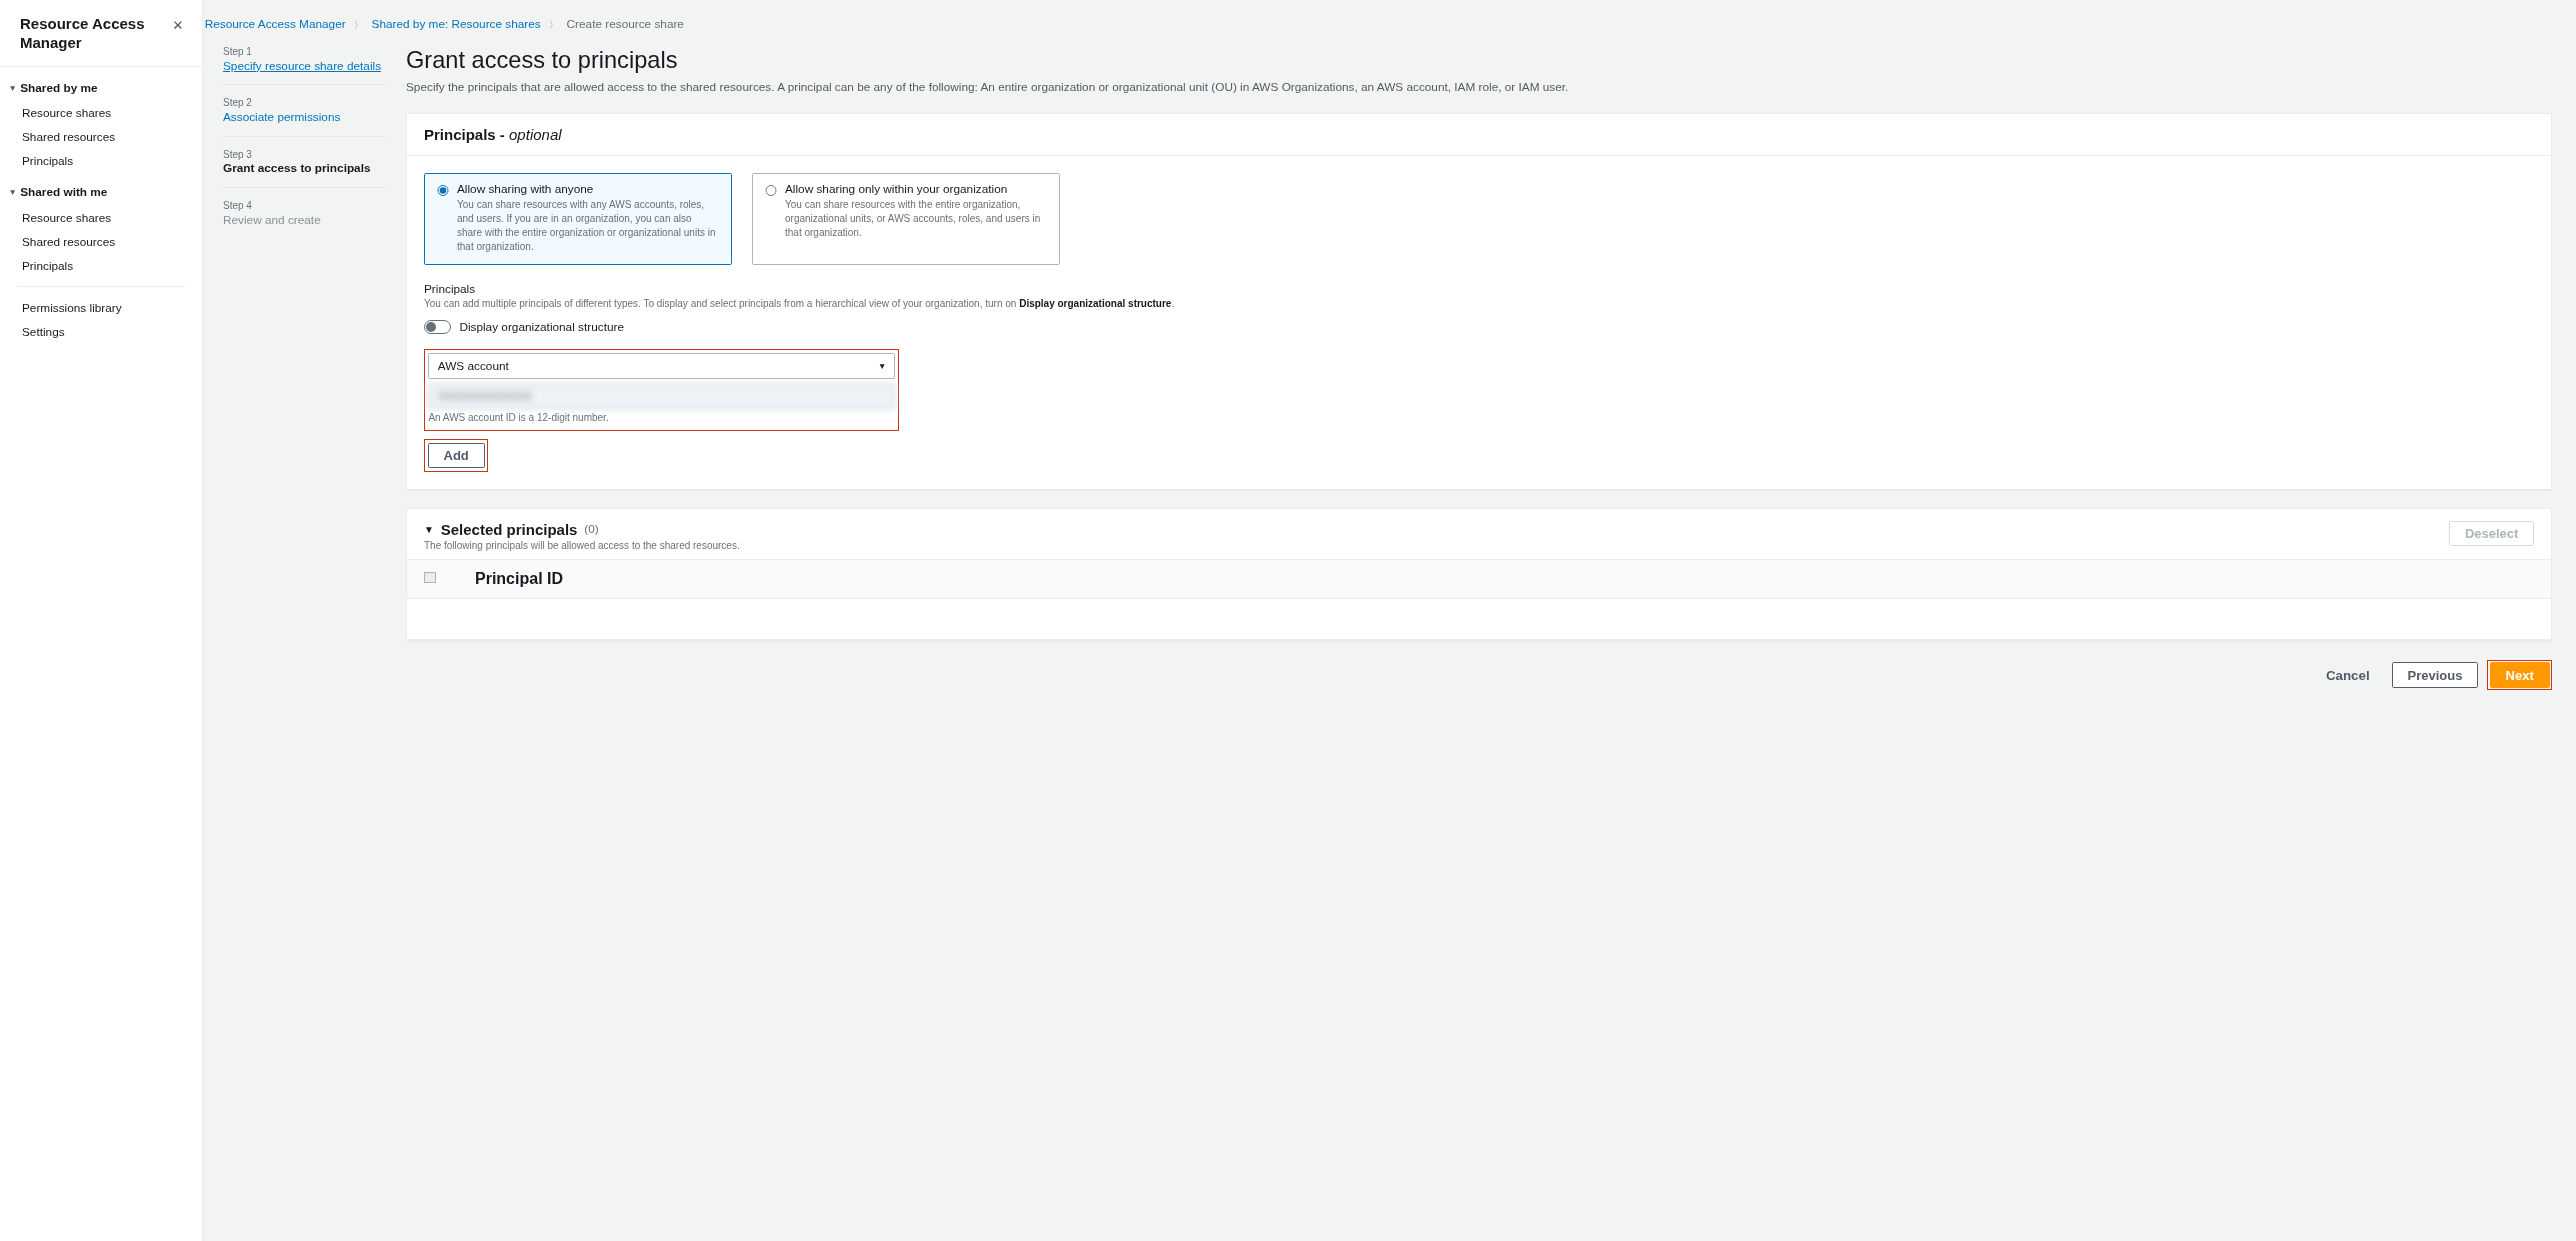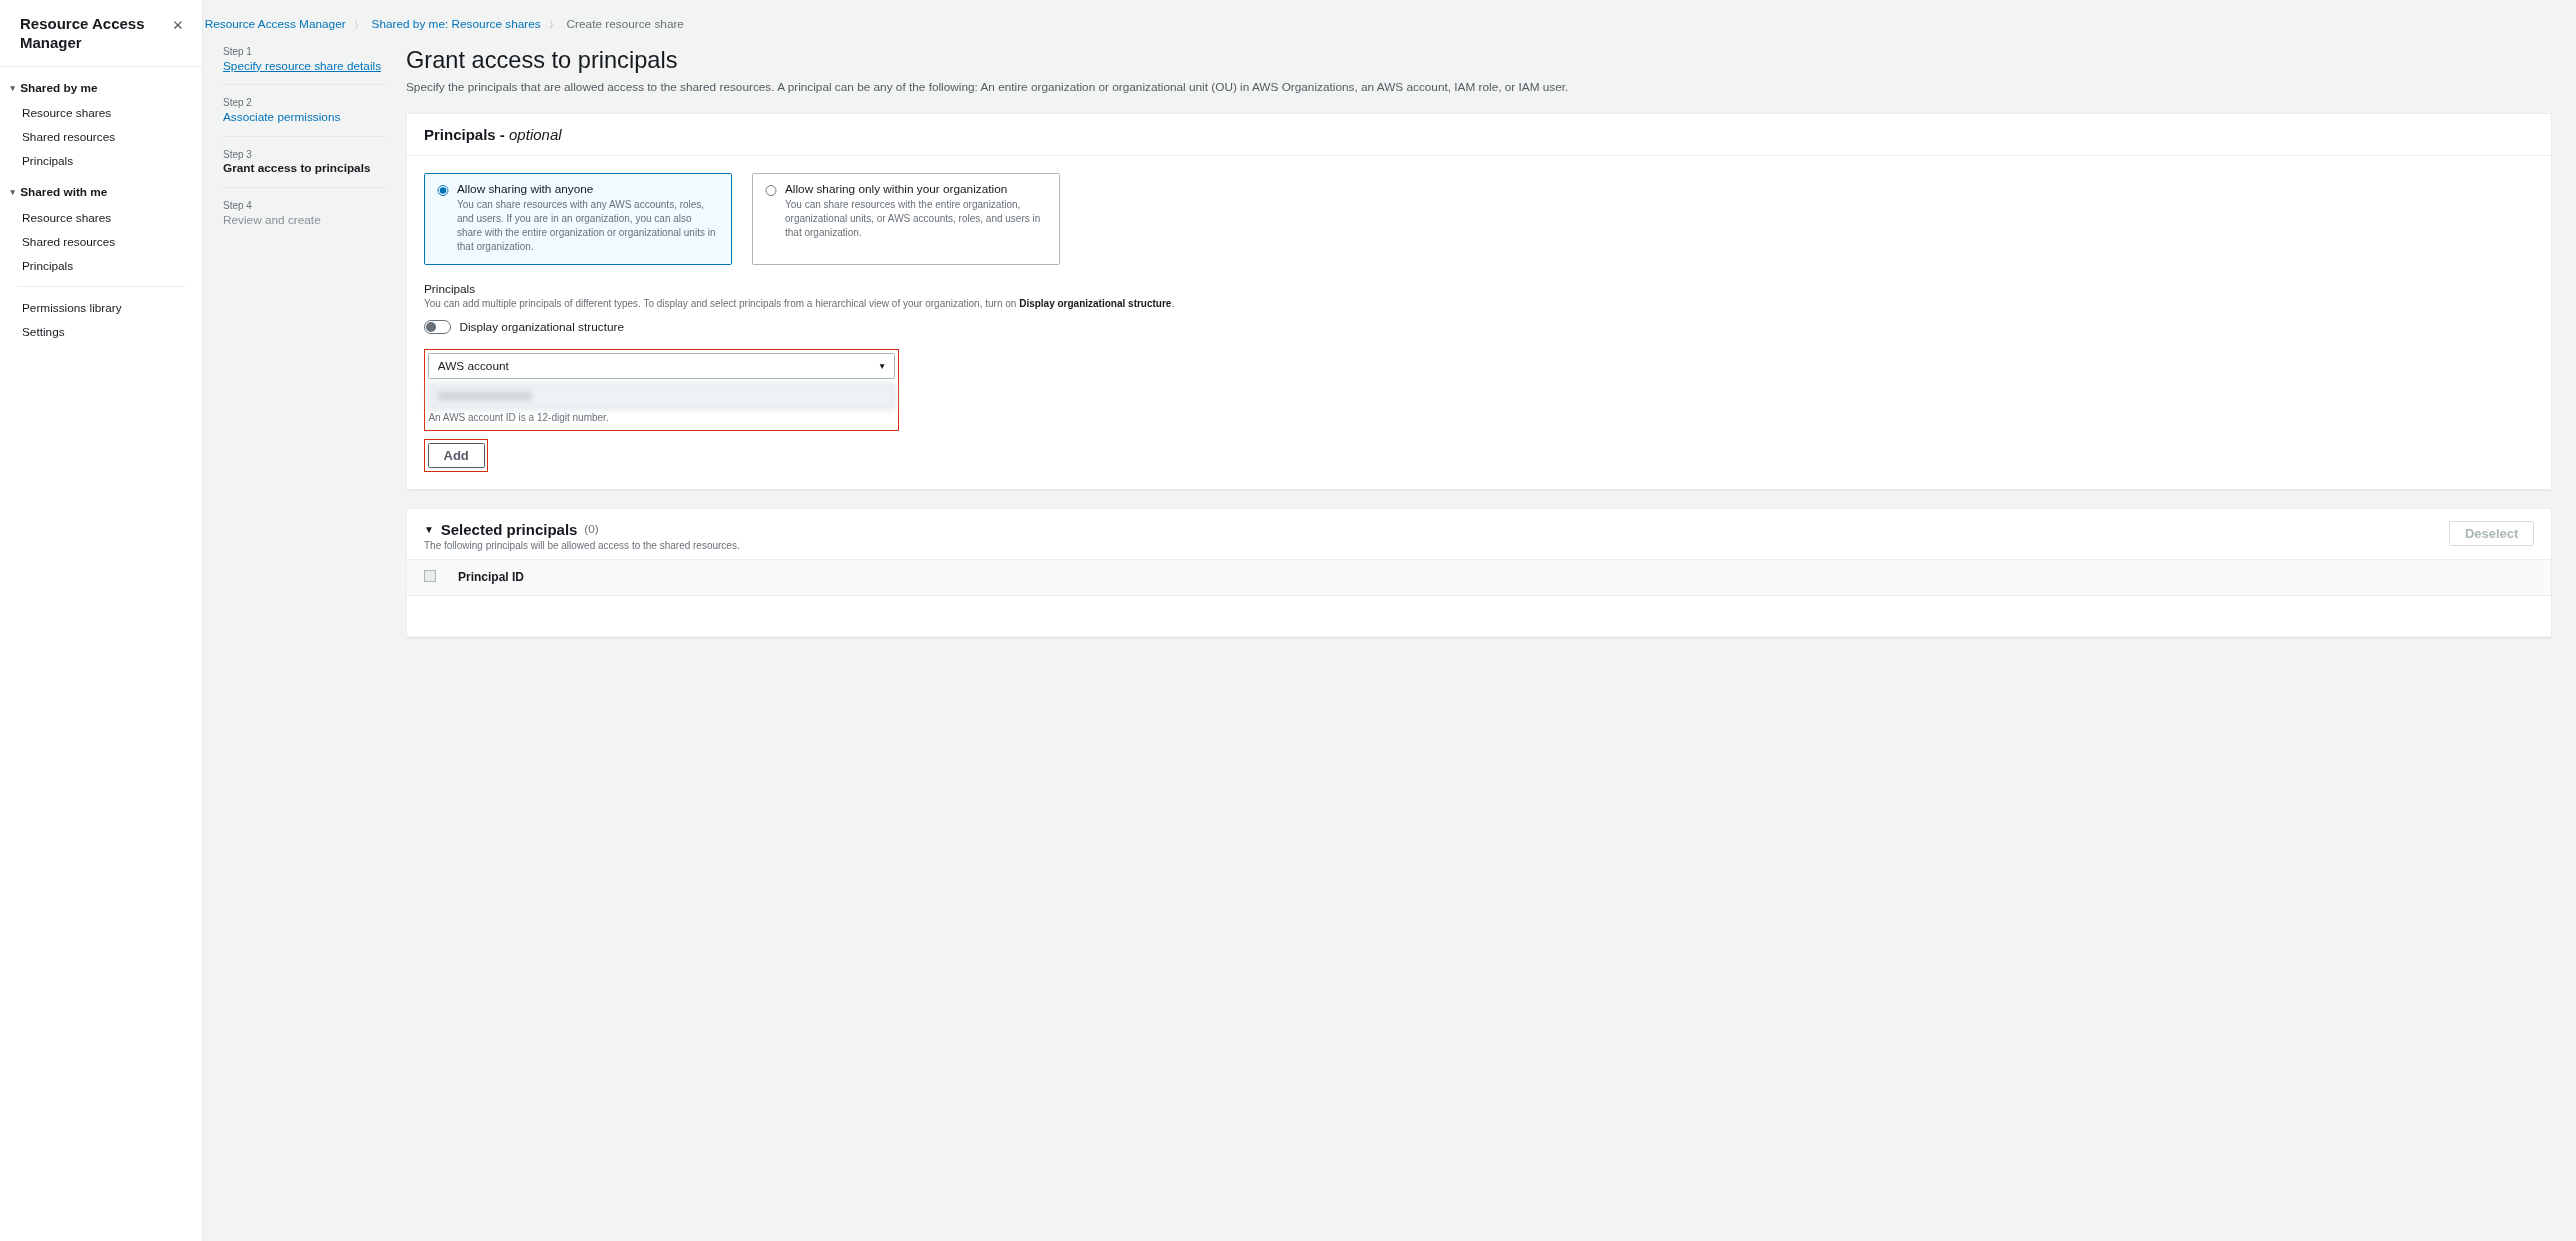--- a/index.html
+++ b/index.html
@@ -80,21 +80,21 @@
   .selected-header { display: flex; justify-content: space-between; align-items: flex-start; padding: 11.8px 17px 8.4px; }
   .selected-title-row { display:flex; align-items:center; gap:6.8px;}
   .sel-caret { font-size: 10px; cursor:pointer;}
   .selected-title { font-size: 15px; font-weight: 700; }
   .selected-count { color: #687078; font-weight: 400; }
   .selected-sub { font-size: 10px; color: #687078; margin-top: 1.7px; }
   
   .table-head { display: flex; align-items: center; padding: 10px 17px; border-top: 0.8px solid #eaeded; border-bottom: 0.8px solid #eaeded; background:#fafafa;}
   .th-check { width: 34px; }
   .th-check .cb { width:11.8px; height:11.8px; border:0.8px solid #aab7b8; background:#eaeded; display:inline-block;}
-  .th { font-weight: 700; font-size: 12px; }
+  .th { font-weight: 700; font-size: 16px; margin-left: 17px; }
   .th.id { flex: 0 0 507px; }
   .th.type { flex: 1; }
   .empty-row { height: 41px; border-bottom: 0.8px solid #eaeded; }
   
   .footer-actions { display: flex; justify-content: flex-end; gap: 8.4px; align-items: center; }
   .next-wrap { border: 1.7px solid #d13212; padding: 1.7px; }
 </style>
 </head>
 <body>
 
@@ -223,16 +223,23 @@
           </div>
           <button class="btn btn-disabled">Deselect</button>
         </div>
         <div class="table-head">
           <div class="th-check"><span class="cb"></span></div>
           <div class="th id">Principal ID</div>
         </div>
         <div class="empty-row"></div>
       </div>
 
+      <div class="footer-actions">
+        <button class="btn-link">Cancel</button>
+        <button class="btn">Previous</button>
+        <span class="next-wrap">
+          <button class="btn btn-primary">Next</button>
+        </span>
+      </div>
     </div>
   </div>
 </div>
 
 
 </body></html>

